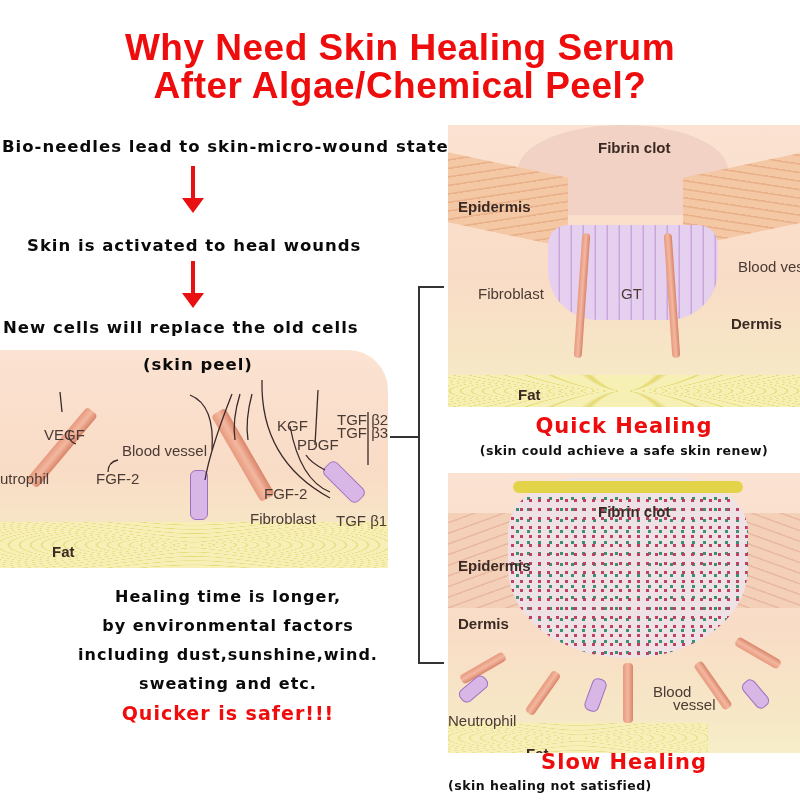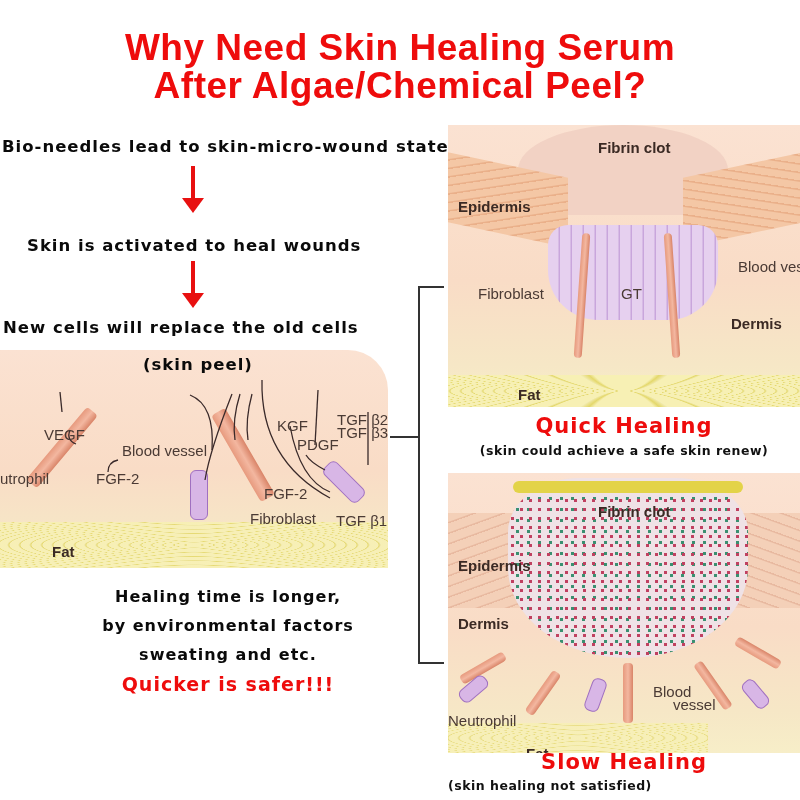--- a/index.html
+++ b/index.html
@@ -79,20 +79,21 @@
   <div class="abs label" style="left:264px;top:135px;">FGF-2</div>
   <div class="abs label" style="left:250px;top:160px;">Fibroblast</div>
   <div class="abs label" style="left:336px;top:162px;">TGF β1</div>
 </div>
 
 <div class="abs black-txt" style="left:143px;top:355px;font-size:16.5px;">(skin peel)</div>
 
 <div class="abs" style="left:0;top:582px;width:440px;text-align:center;padding-left:8px;">
   <div class="black-txt" style="font-size:16px;line-height:29px;">Healing time is longer,</div>
   <div class="black-txt" style="font-size:16px;line-height:29px;">by environmental factors</div>
+  <div class="black-txt" style="font-size:16px;line-height:29px;">including dust,sunshine,wind.</div>
   <div class="black-txt" style="font-size:16px;line-height:29px;">sweating and etc.</div>
   <div class="red-b" style="font-size:19px;line-height:30px;">Quicker is safer!!!</div>
 </div>
 
 <div class="abs bracket" style="left:418px;top:286px;width:24px;height:374px;"></div>
 <div class="abs" style="left:390px;top:436px;width:30px;height:2px;background:#333;"></div>
 
 <div class="abs panel skin-bg" style="left:448px;top:125px;width:352px;height:282px;">
   <div class="abs" style="left:70px;top:0;width:210px;height:90px;background:#f2d2c4;border-radius:50% 50% 10% 10%;"></div>
   <div class="abs" style="left:0;top:40px;width:120px;height:70px;background:repeating-linear-gradient(160deg,#f4c7a5 0 6px,#eab08a 7px 8px);transform:skewY(12deg);"></div>

